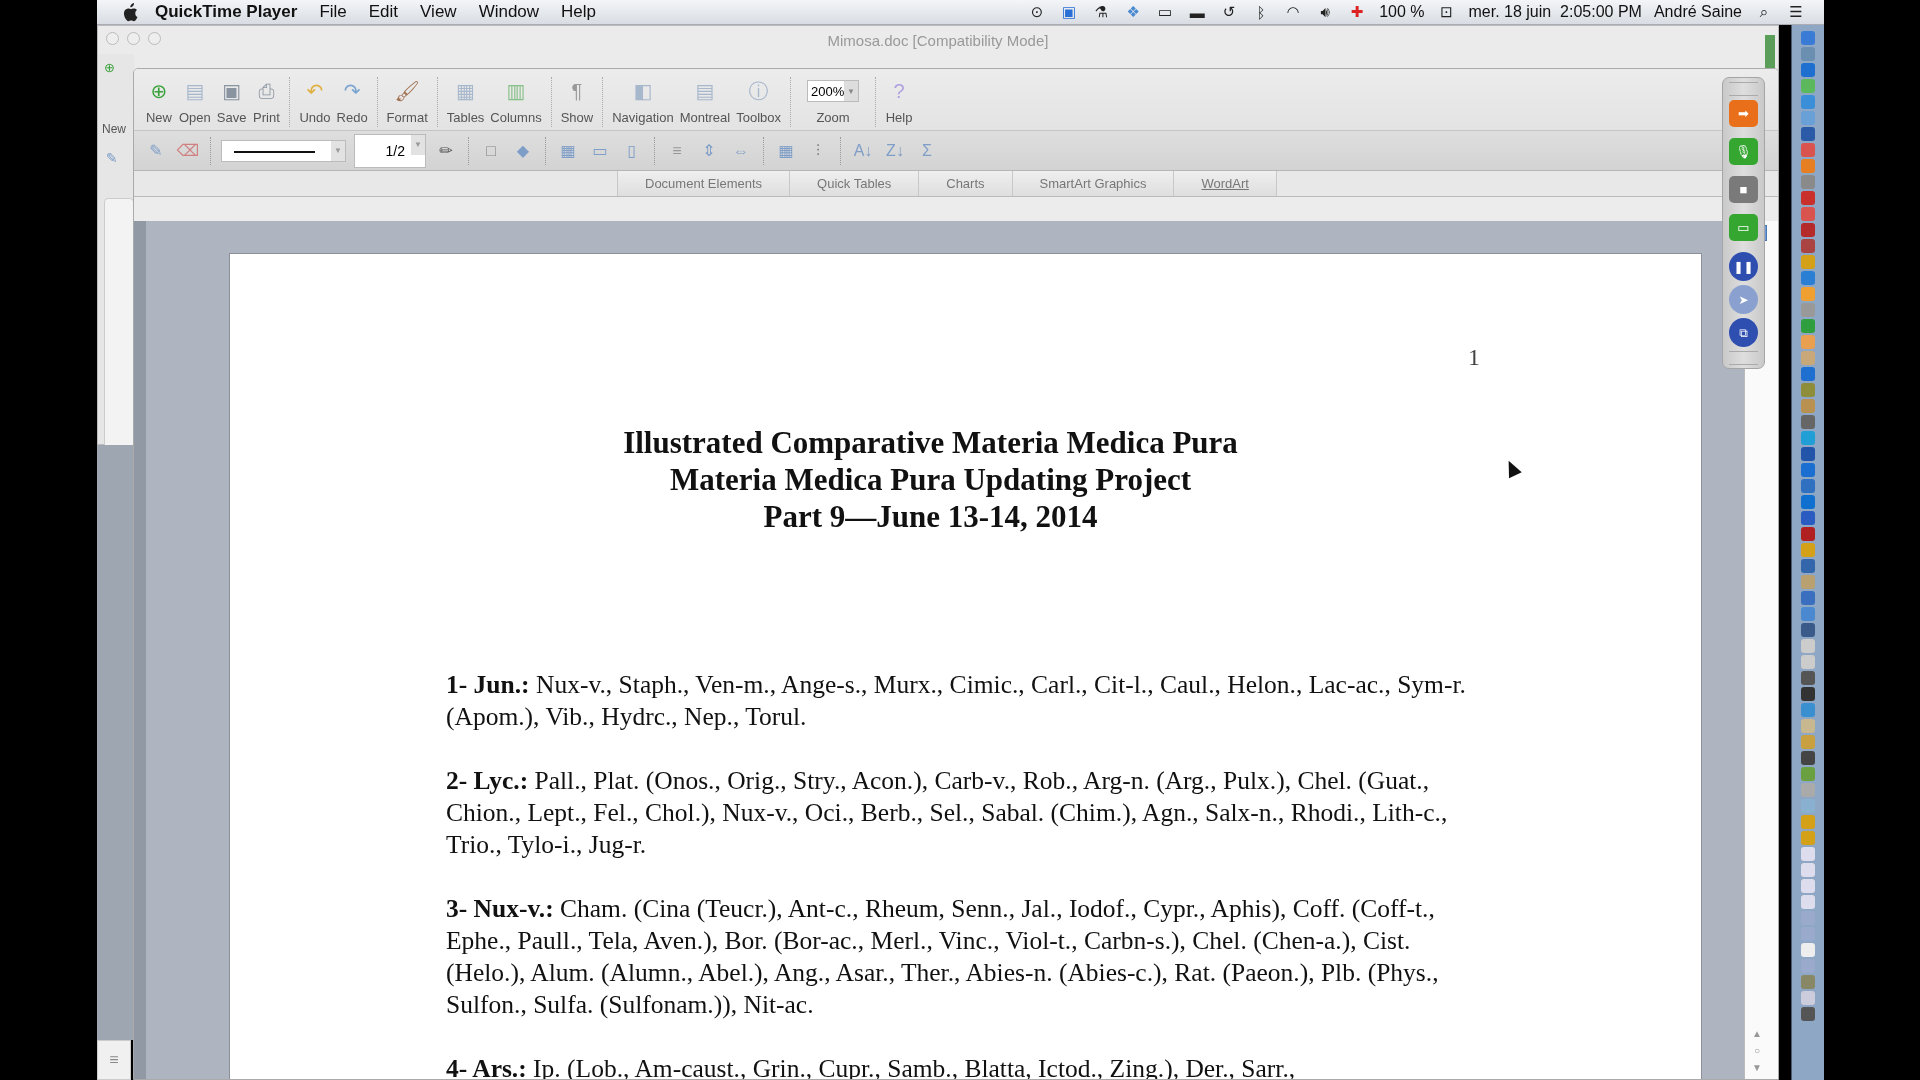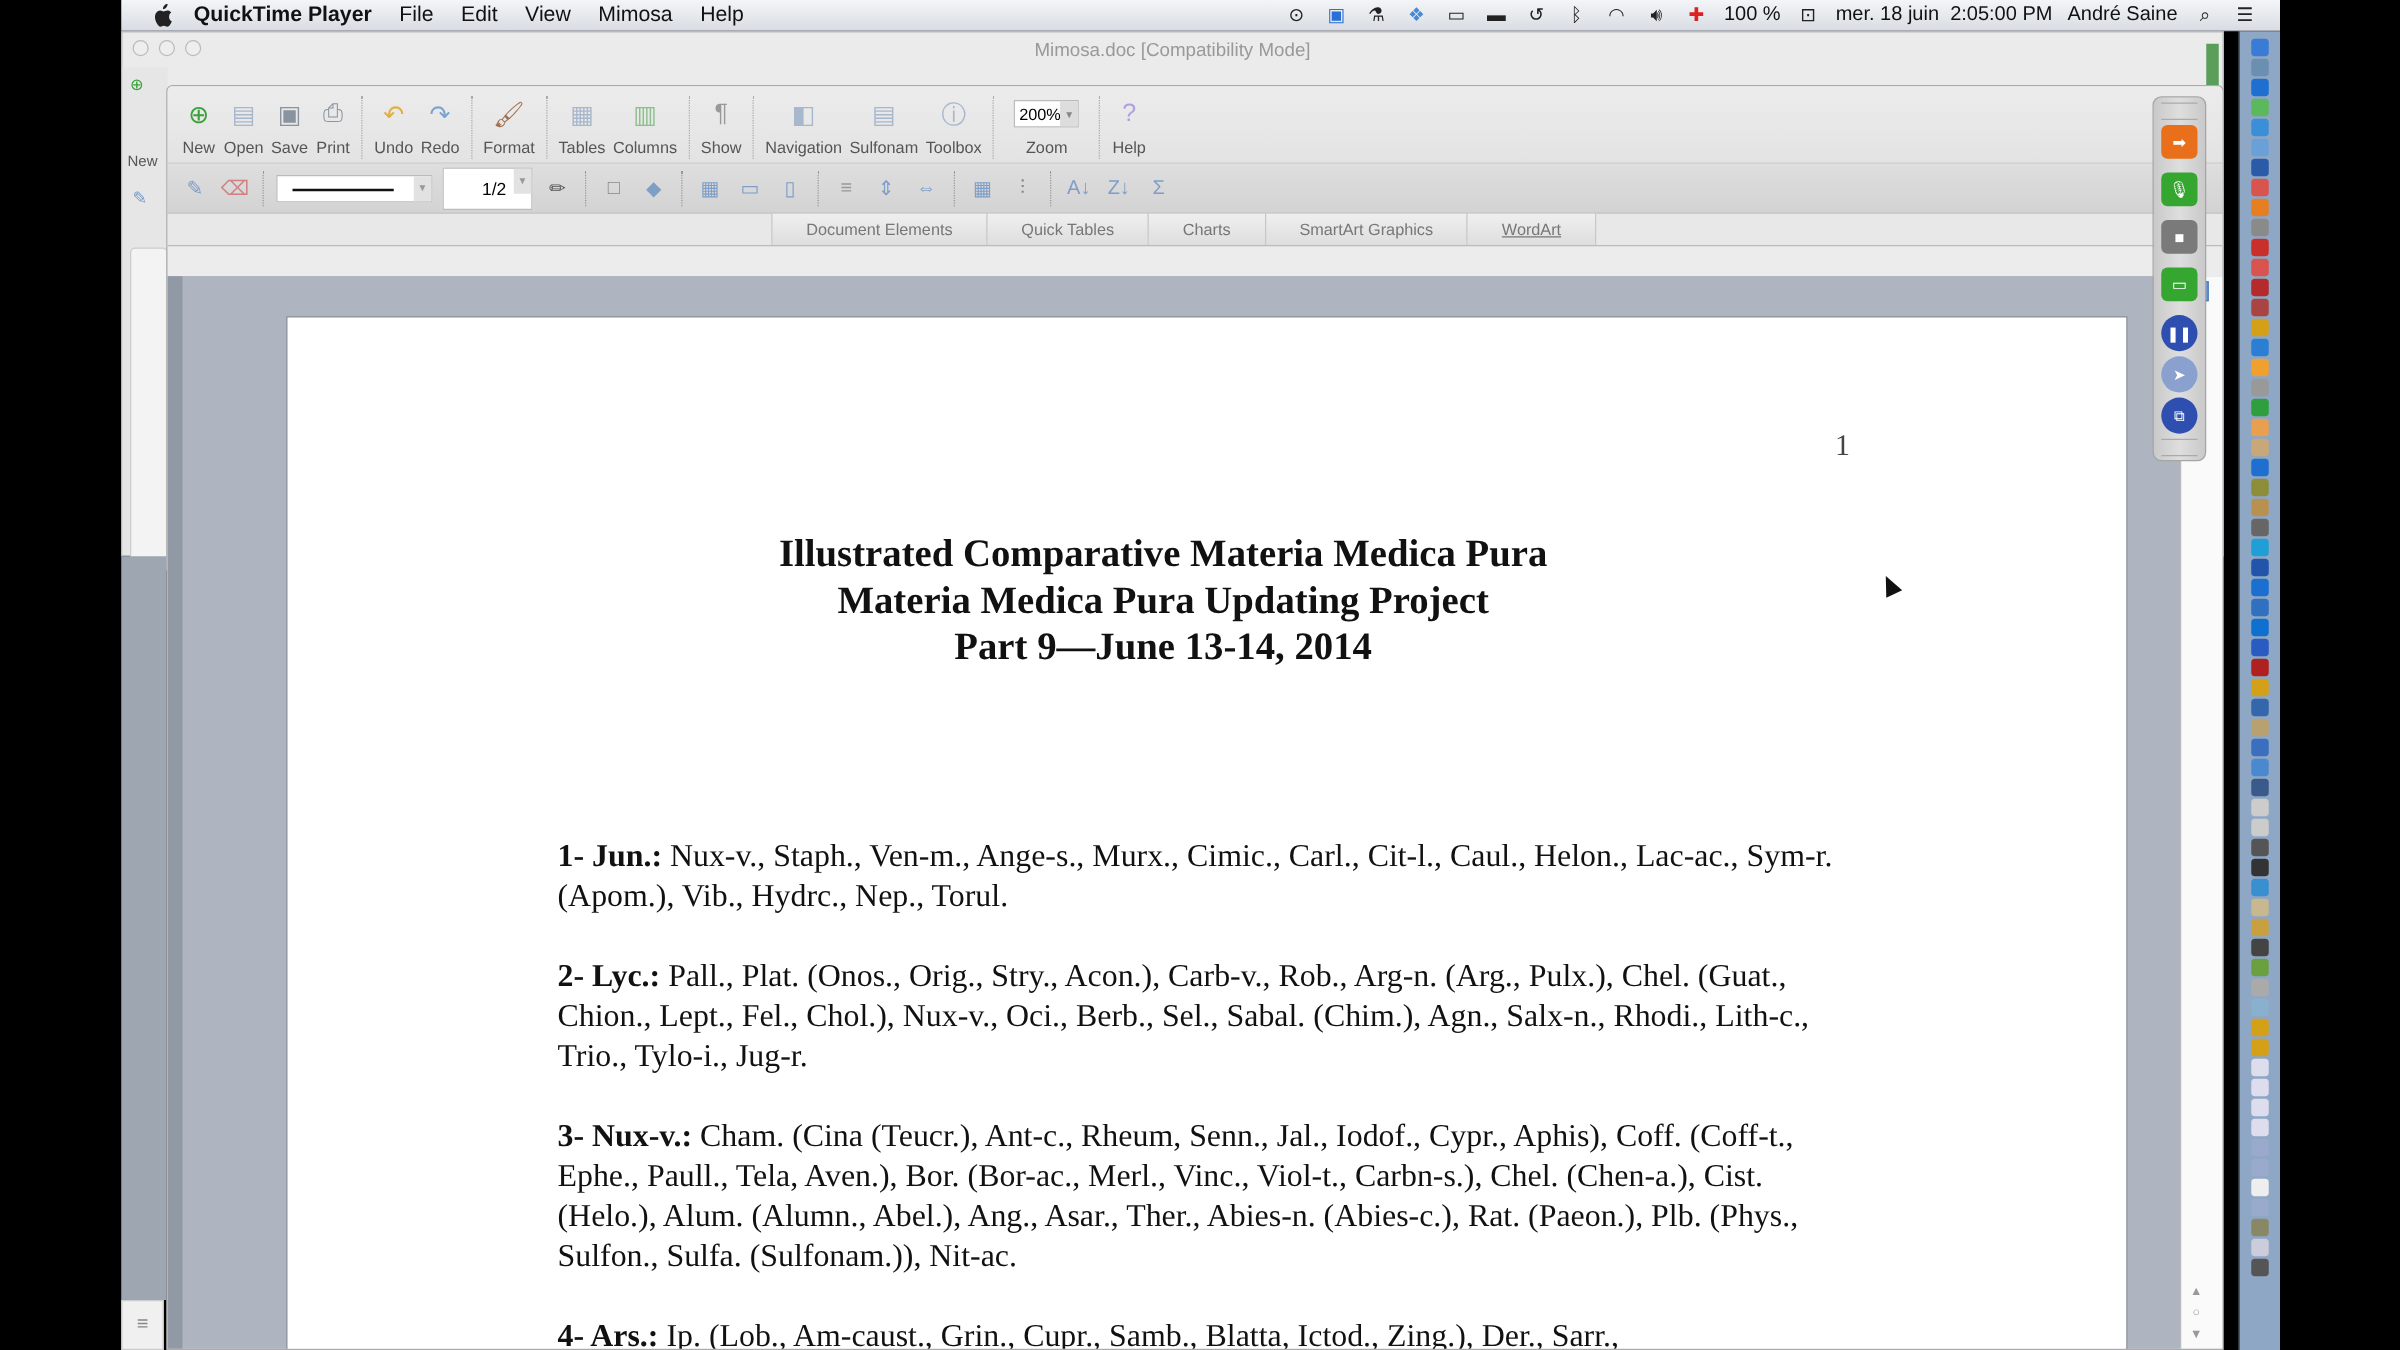--- a/index.html
+++ b/index.html
@@ -98,21 +98,21 @@
 <div class="menubar">
   <span class="apple">
     <svg width="16" height="19" viewBox="0 0 16 19">
         <path d="M11 3c.8-1 1.2-2 1-3-1 .1-2 .7-2.7 1.5C8.6 2.3 8.2 3.3 8.4 4.3 9.4 4.3 10.3 3.8 11 3zM13.3 10c0-2 1.6-3 1.7-3-1-1.4-2.4-1.6-2.9-1.6-1.3-.1-2.5.7-3.1.7-.7 0-1.7-.7-2.8-.7C4.8 5.5 3.4 6.3 2.7 7.6 1.2 10.2 2.3 14 3.8 16.1c.7 1 1.5 2.2 2.6 2.2 1 0 1.4-.7 2.7-.7s1.6.7 2.7.7c1.1 0 1.8-1 2.5-2 .8-1.2 1.1-2.300 1.1-2.400-.1 0-2.100-.8-2.100-3.100z" fill="#222"></path>
       </svg>
   </span>
   <span class="app-name">QuickTime Player</span>
   <span class="menu-item">File</span>
   <span class="menu-item">Edit</span>
   <span class="menu-item">View</span>
-  <span class="menu-item">Mimosa</span>
+  <span class="menu-item">Window</span>
   <span class="menu-item">Help</span>
   <div class="status">
     <span class="st-icon">⊙</span>
     <span class="st-icon" style="color:#2a6fd6">▣</span>
     <span class="st-icon">⚗</span>
     <span class="st-icon" style="color:#4a8ad0">❖</span>
     <span class="st-icon">▭</span>
     <span class="st-icon">▬</span>
     <span class="st-icon">↺</span>
     <span class="st-icon">ᛒ</span>
@@ -193,21 +193,21 @@
         <span class="tb-icon" style="color:#999">¶</span>
         <span class="tb-label">Show</span>
       </div>
     <div class="tb-sep"></div>
     <div class="tb-btn">
         <span class="tb-icon">◧</span>
         <span class="tb-label">Navigation</span>
       </div>
     <div class="tb-btn">
         <span class="tb-icon">▤</span>
-        <span class="tb-label">Sulfonam</span>
+        <span class="tb-label">Montreal</span>
       </div>
     <div class="tb-btn">
         <span class="tb-icon">ⓘ</span>
         <span class="tb-label">Toolbox</span>
       </div>
     <div class="tb-sep"></div>
     <div class="tb-btn" style="margin:0 10px">
       <div class="zoom-box">
           <span>200%</span>
           <span class="dd">▼</span>

